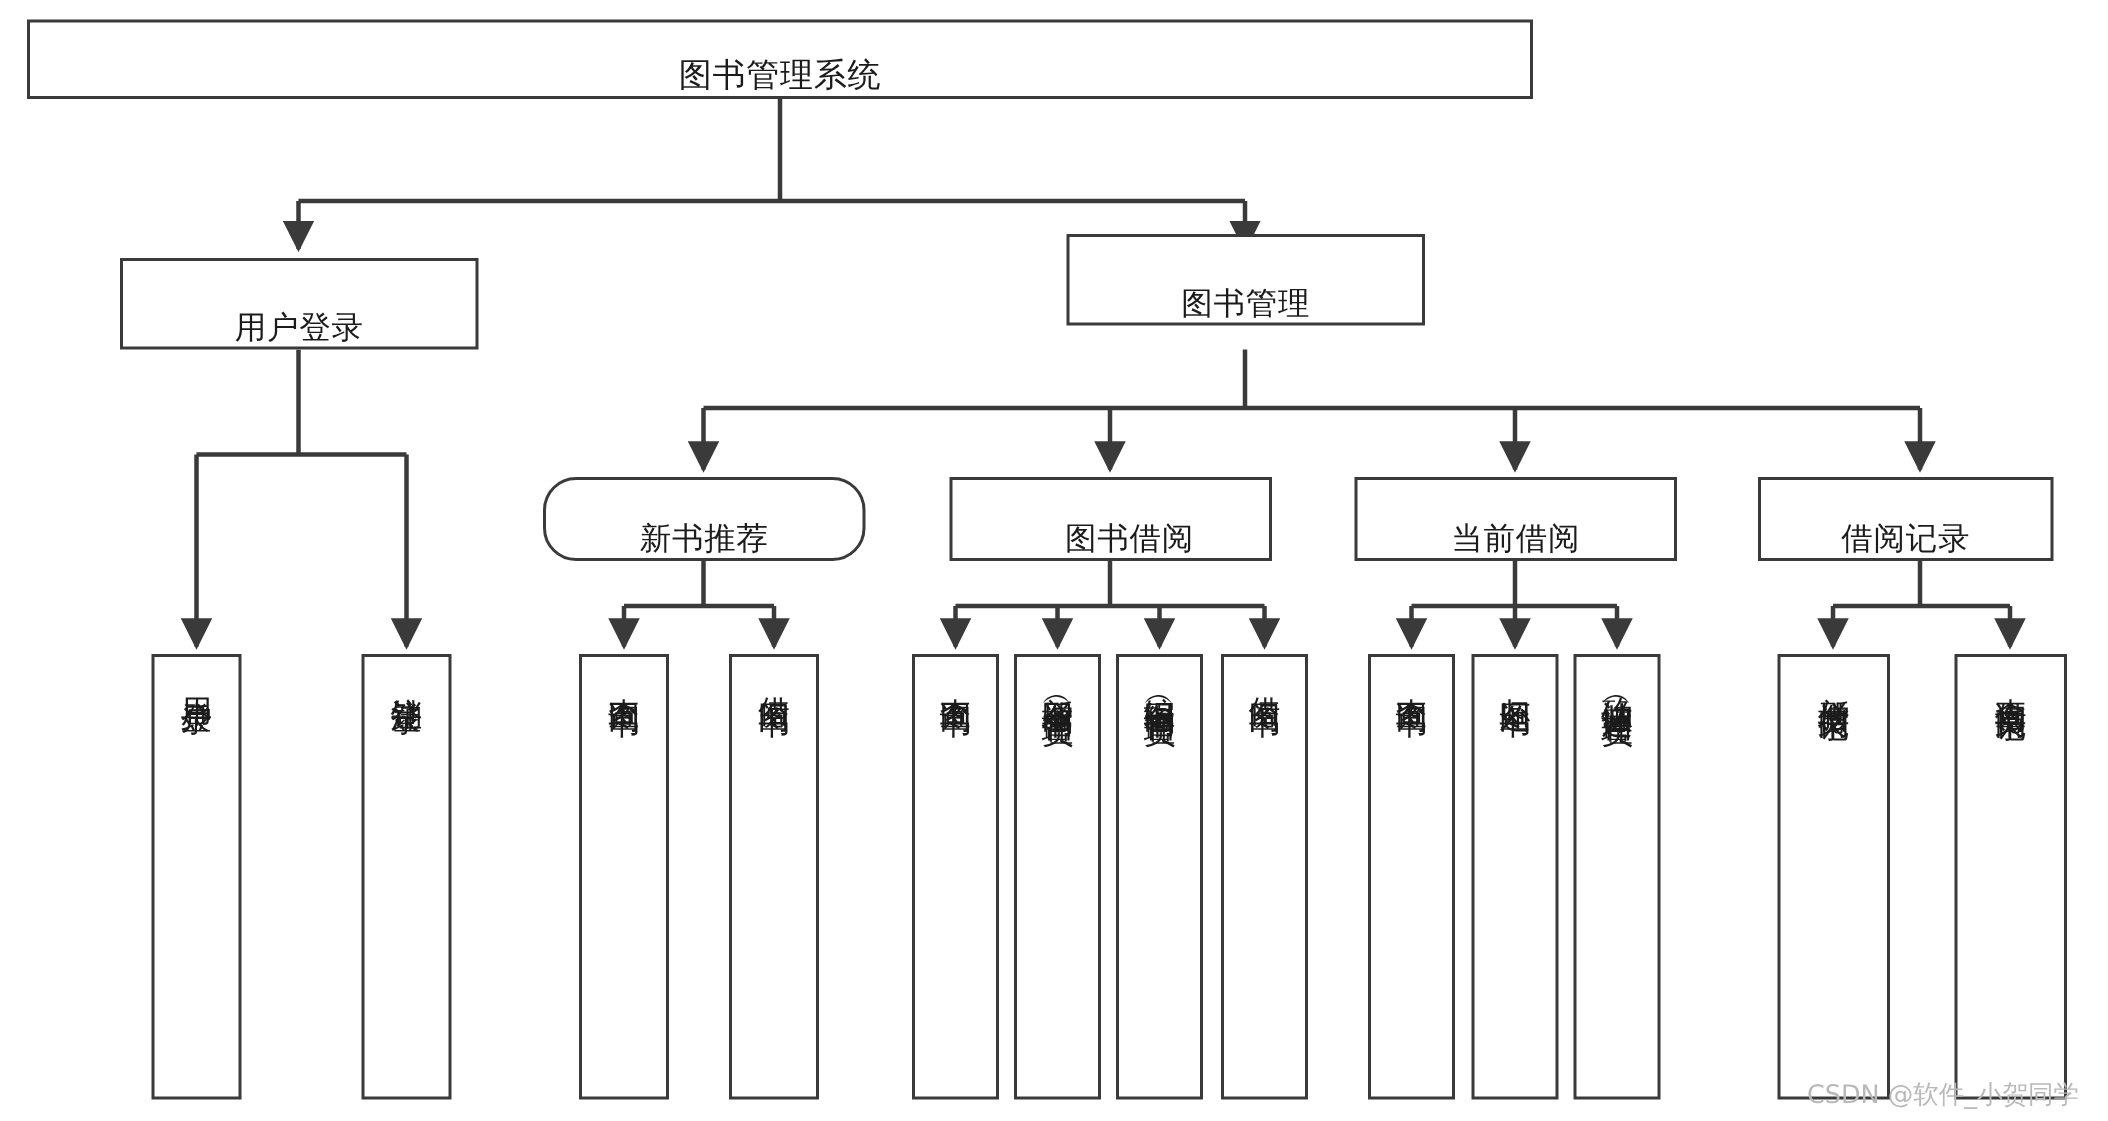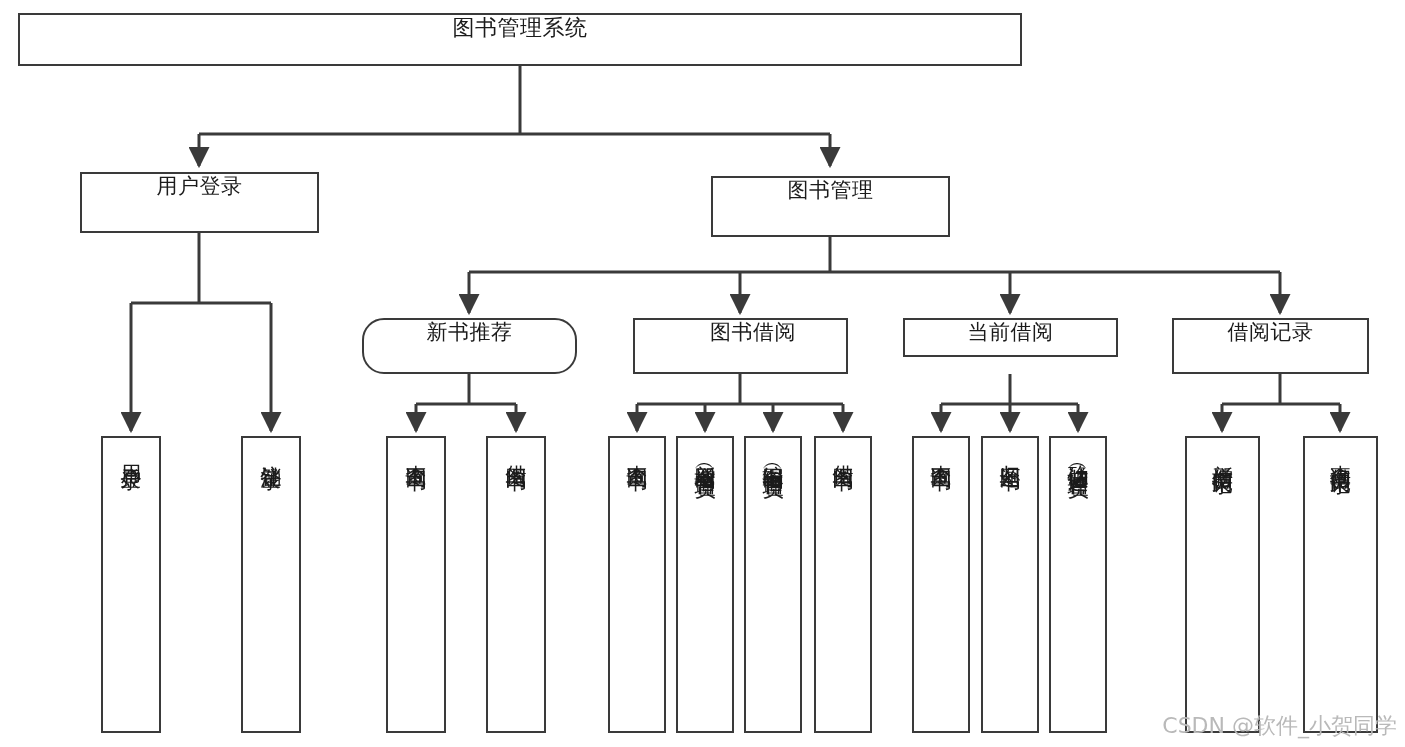--- a/index.html
+++ b/index.html
@@ -11,21 +11,21 @@
   }
   #stage{position:relative;width:1405px;height:747px;}
   svg#wires{position:absolute;left:0;top:0;width:1405px;height:747px;}
 
   .node{
     position:absolute;
     box-sizing:border-box;
     background:#ffffff;
     border:2px solid #3a3a3a;
     display:flex;
-    align-items:flex-start;
+    align-items:flex-end;
     justify-content:center;
     color:#1b1b1b;
   }
   .node .lbl{
     display:block;
     text-align:center;
     line-height:1.18;
     letter-spacing:0.5px;
   }
   
@@ -42,23 +42,23 @@
   .v-node .lbl{
     writing-mode:vertical-rl;
     text-orientation:upright;
     font-size:21px;
     line-height:1.05;
     letter-spacing:2px;
     max-height:280px;
   }
   .watermark{
     position:absolute;
-    right:8px;
+    right:19px;
     bottom:6px;
-    font-size:22px;
+    font-size:17px;
     color:#b9b9b9;
     white-space:nowrap;
     user-select:none;
   }
 </style>
 </head>
 <body>
 
 <div id="stage">
 
@@ -113,33 +113,33 @@
   </svg>
 
   <div class="node h-node root" style="left:18px;top:13px;width:1004px;height:53px;">
     <span class="lbl">图书管理系统</span>
   </div>
 
   <div class="node h-node" style="left:80px;top:172px;width:239px;height:61px;">
     <span class="lbl">用户登录</span>
   </div>
 
-  <div class="node h-node" style="left:711px;top:176px;width:239px;height:61px;">
+  <div class="node h-node" style="left:711px;top:156px;width:239px;height:61px;">
     <span class="lbl">图书管理</span>
   </div>
 
   <div class="node h-node" style="left:362px;top:318px;width:215px;height:56px;border-radius:22px;">
     <span class="lbl">新书推荐</span>
   </div>
 
   <div class="node h-node" style="left:633px;top:318px;width:215px;height:56px;padding-left:25px;">
     <span class="lbl">图书借阅</span>
   </div>
 
-  <div class="node h-node" style="left:903px;top:318px;width:215px;height:39px;">
+  <div class="node h-node" style="left:903px;top:318px;width:215px;height:56px;">
     <span class="lbl">当前借阅</span>
   </div>
 
   <div class="node h-node" style="left:1172px;top:318px;width:197px;height:56px;">
     <span class="lbl">借阅记录</span>
   </div>
 
   <div class="node v-node" style="left:101px;top:436px;width:60px;height:297px;">
     <span class="lbl">用户登录</span>
   </div>

